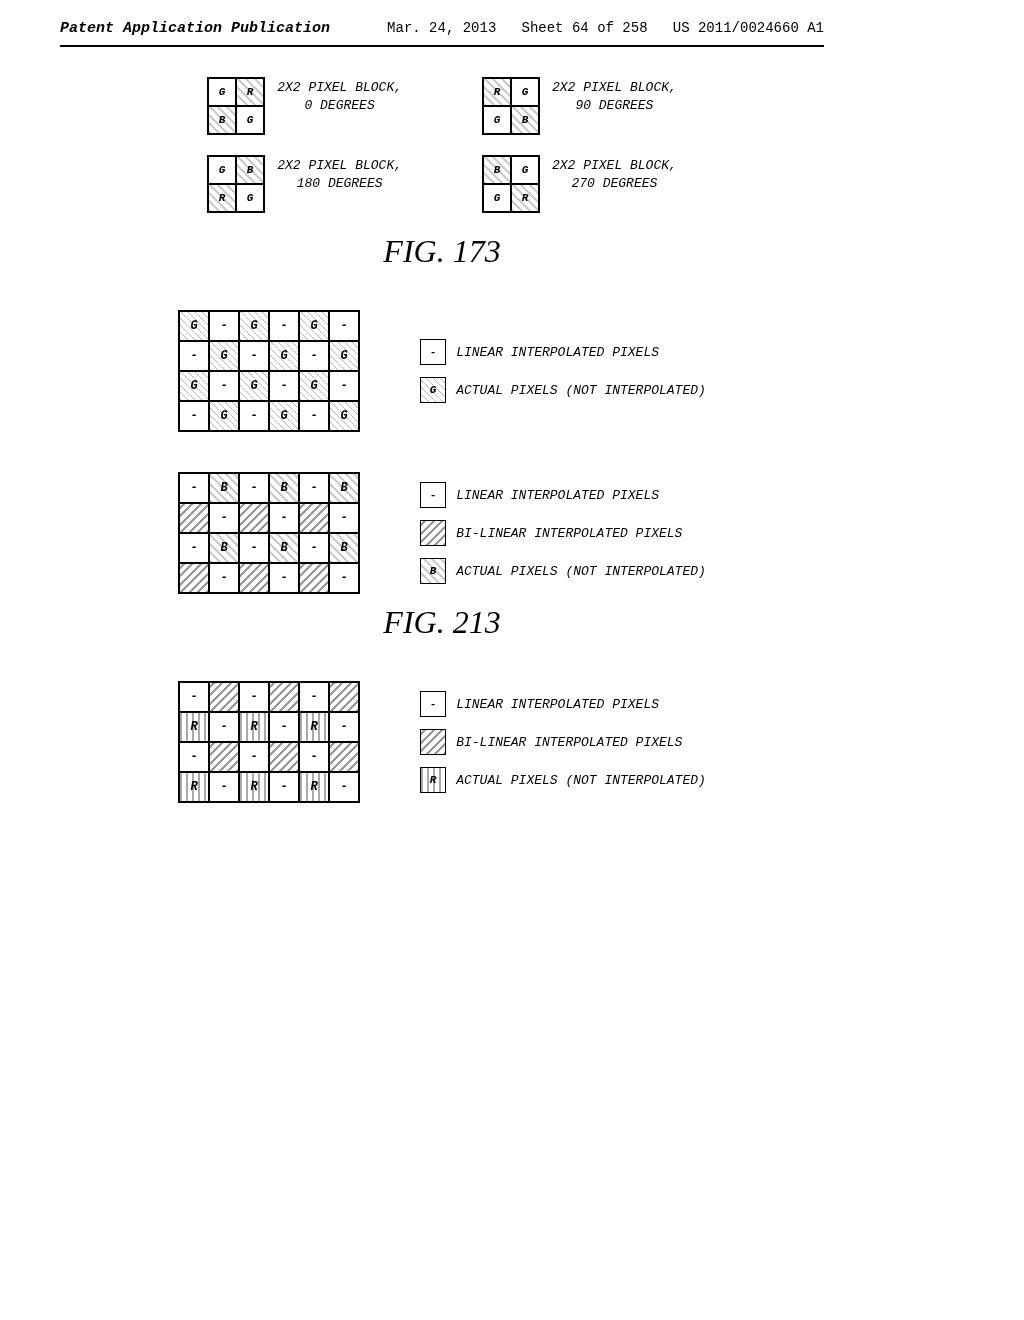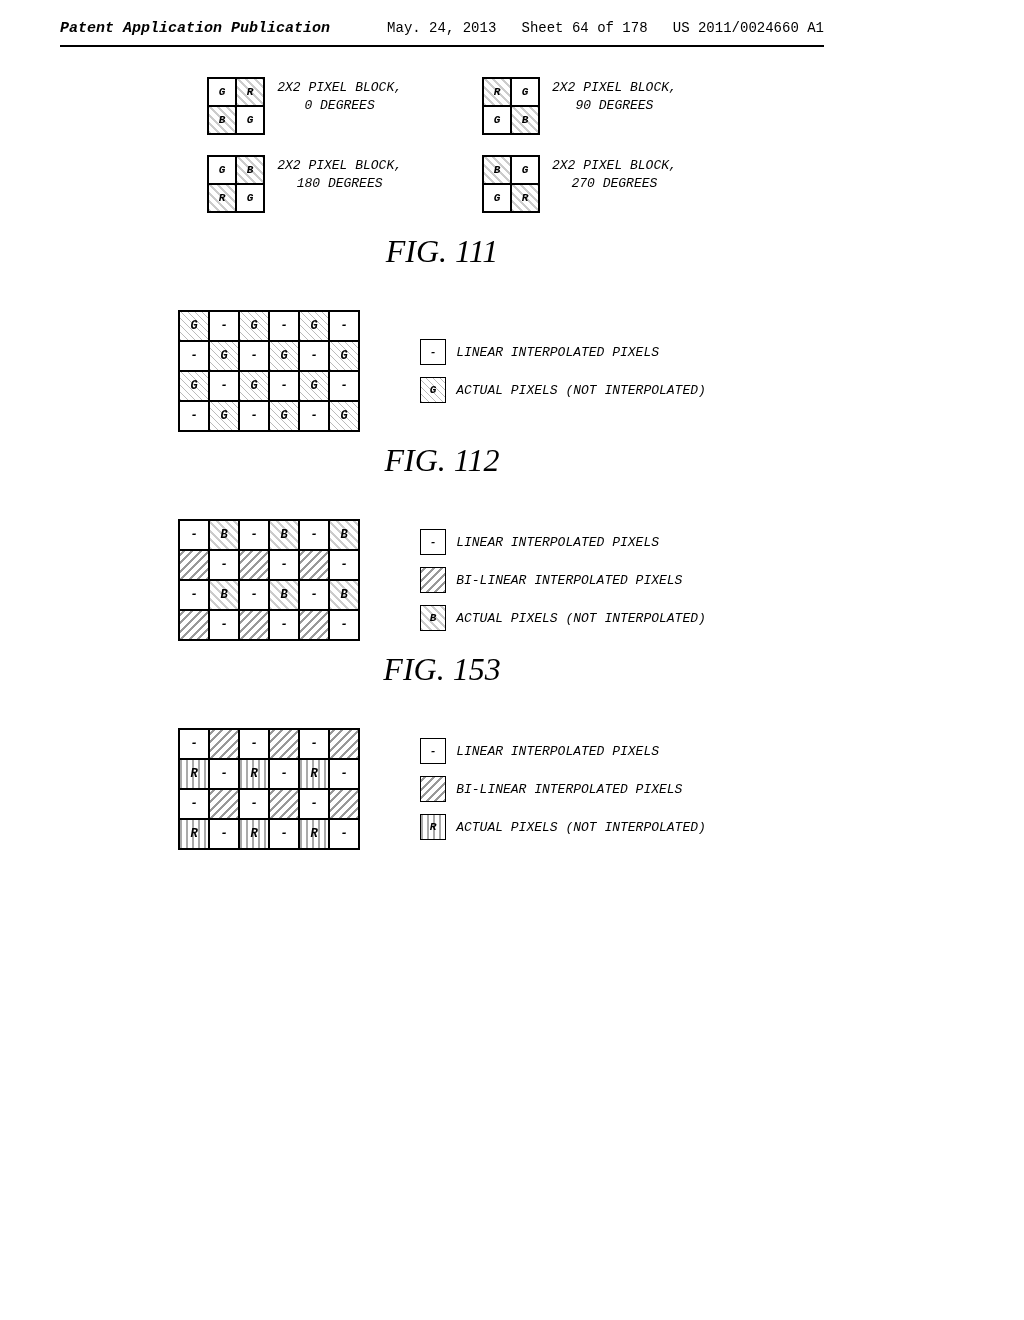--- a/index.html
+++ b/index.html
@@ -192,22 +192,22 @@
     .cell-dash { font-size: 13px; }
 
   </style>
 </head>
 <body>
 <div class="page">
 
   <div class="header">
     <div class="header-left">Patent Application Publication</div>
     <div class="header-right">
-      <span>May. 24, 2013</span>&nbsp;&nbsp;
-      <span>Sheet 64 of 178</span>&nbsp;&nbsp;
+      <span>Mar. 24, 2013</span>&nbsp;&nbsp;
+      <span>Sheet 64 of 258</span>&nbsp;&nbsp;
       <span>US 2011/0024660 A1</span>
     </div>
   </div>
 
   <div class="section">
 
     <div class="fig111-row">
 
       <div class="fig111-item">
         <div class="pixel-block" style="grid-template-columns: repeat(2,28px);">
@@ -246,21 +246,21 @@
         <div class="pixel-block" style="grid-template-columns: repeat(2,28px);">
           <div class="cell fill-hatch cell-b">B</div>
           <div class="cell fill-none cell-g">G</div>
           <div class="cell fill-none cell-g">G</div>
           <div class="cell fill-hatch cell-r">R</div>
         </div>
         <div class="fig111-label">2X2 PIXEL BLOCK,<br>270 DEGREES</div>
       </div>
     </div>
 
-    <div class="fig-title">FIG. 111</div>
+    <div class="fig-title">FIG. 173</div>
   </div>
 
   <div class="section">
     <div class="fig-grid-section">
 
       <div class="fig-grid-left">
         <div class="big-grid" style="grid-template-columns: repeat(6,30px);">
 
           <div class="cell fill-light-hatch cell-g">G</div>
           <div class="cell fill-none cell-dash">-</div>
@@ -296,21 +296,20 @@
         <div class="legend-item">
           <div class="legend-box fill-none">-</div>
           <span>LINEAR INTERPOLATED PIXELS</span>
         </div>
         <div class="legend-item">
           <div class="legend-box fill-light-hatch">G</div>
           <span>ACTUAL PIXELS (NOT INTERPOLATED)</span>
         </div>
       </div>
     </div>
-    <div class="fig-title">FIG. 112</div>
   </div>
 
   <div class="section">
     <div class="fig-grid-section">
 
       <div class="fig-grid-left">
         <div class="big-grid" style="grid-template-columns: repeat(6,30px);">
 
           <div class="cell fill-none cell-dash">-</div>
           <div class="cell fill-hatch cell-b">B</div>
@@ -350,21 +349,21 @@
         <div class="legend-item">
           <div class="legend-box fill-diagonal"></div>
           <span>BI-LINEAR INTERPOLATED PIXELS</span>
         </div>
         <div class="legend-item">
           <div class="legend-box fill-hatch">B</div>
           <span>ACTUAL PIXELS (NOT INTERPOLATED)</span>
         </div>
       </div>
     </div>
-    <div class="fig-title">FIG. 153</div>
+    <div class="fig-title">FIG. 213</div>
   </div>
 
   <div class="section">
     <div class="fig-grid-section">
 
       <div class="fig-grid-left">
         <div class="big-grid" style="grid-template-columns: repeat(6,30px);">
 
           <div class="cell fill-none cell-dash">-</div>
           <div class="cell fill-diagonal"></div>

